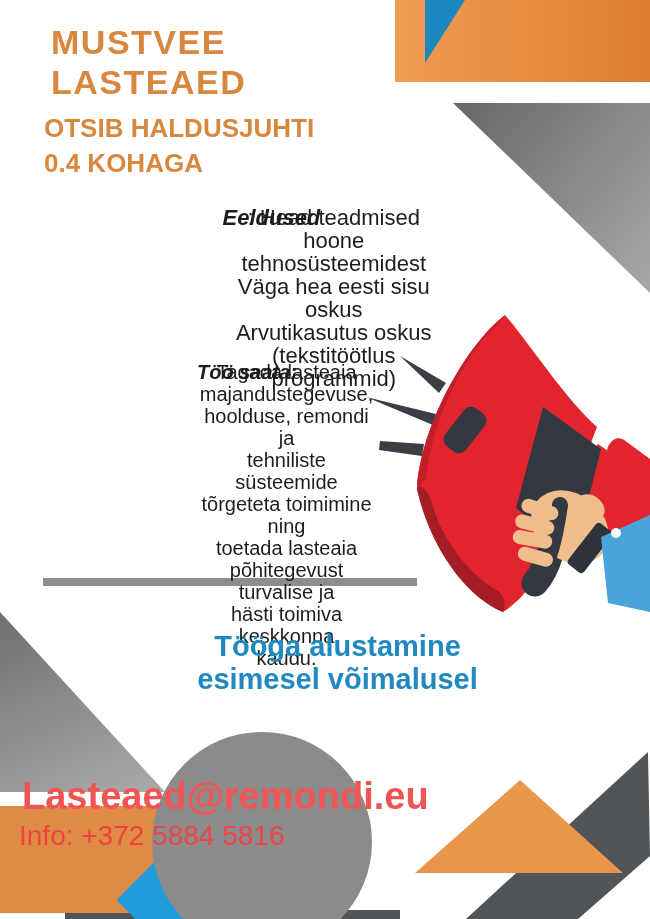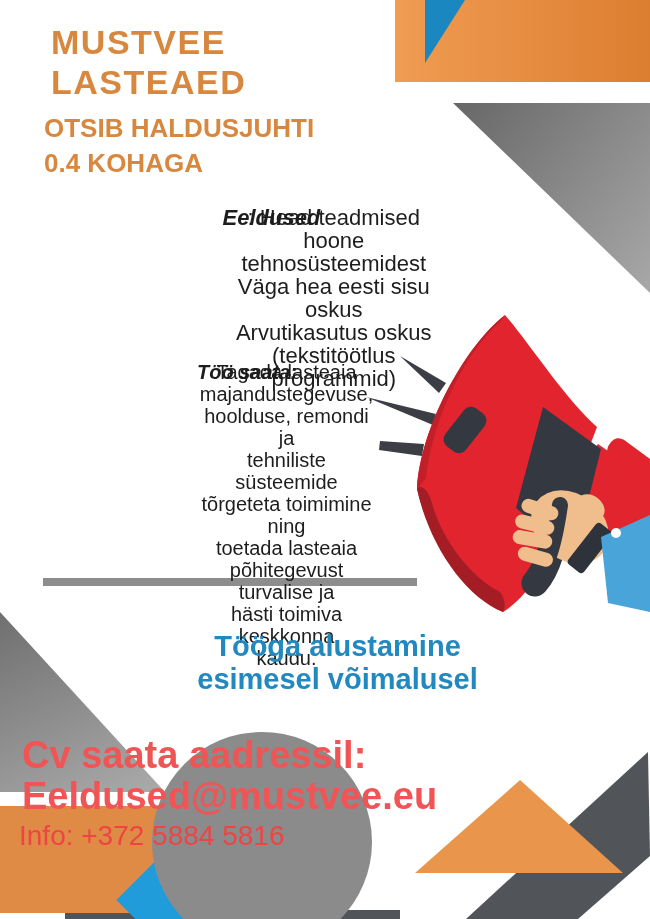--- a/index.html
+++ b/index.html
@@ -94,22 +94,21 @@
 tehniliste süsteemide
 tõrgeteta toimimine ning
 toetada lasteaia
 põhitegevust turvalise ja
 hästi toimiva keskkonna
 kaudu.</span></div>
 
   <div class="start-note pre">Tööga alustamine
 esimesel võimalusel</div>
 
-  <div class="cv-line1">Cv saata aadressil:</div>
-  <div class="cv-line2">Eeldused@mustvee.eu</div>
+  <div class="cv-line2">Lasteaed@remondi.eu</div>
   <div class="info-line">Info: +372 5884 5816</div>
 
   <svg class="megaphone" viewBox="360 300 290 319" xmlns="http://www.w3.org/2000/svg">
 
     <g fill="#3b3e45">
       <polygon points="400,356 446,383 439,393"></polygon>
       <polygon points="366,397 436,414 433,425"></polygon>
       <polygon points="380,441 424,444 422,456 379,450"></polygon>
     </g>
 

